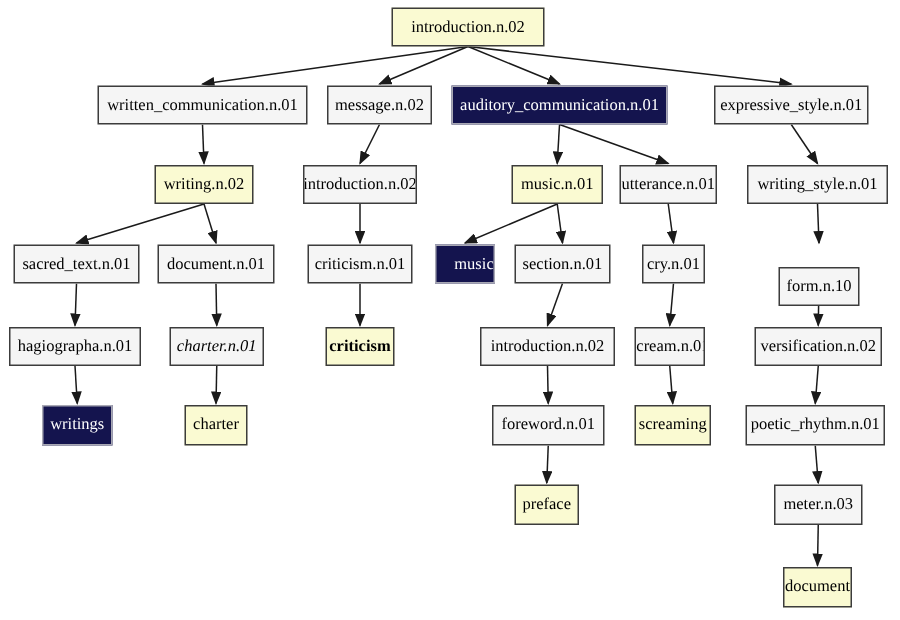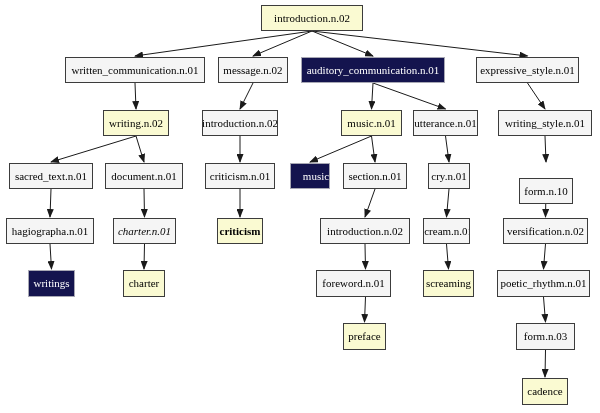--- a/index.html
+++ b/index.html
@@ -131,20 +131,20 @@
       <div class="node" style="left: 428px; top: 163px; width: 42px; height: 26px; text-align: center;">cry.n.01</div>
       <div class="node" style="left: 519px; top: 163px; width: 54px; height: 26px; margin-top: 15px;">form.n.10</div>
       <div class="node" style="left: 6px; top: 218px; width: 88px; height: 26px;">hagiographa.n.01</div>
       <div class="node" style="left: 113px; top: 218px; width: 63px; height: 26px; font-style: italic;">charter.n.01</div>
       <div class="node yellow" style="left: 217px; top: 218px; width: 46px; height: 26px; font-weight: bold;">criticism</div>
       <div class="node" style="left: 320px; top: 218px; width: 90px; height: 26px;">introduction.n.02</div>
       <div class="node" style="left: 423px; top: 218px; width: 47px; height: 26px;">scream.n.01</div>
       <div class="node" style="left: 503px; top: 218px; width: 85px; height: 26px;">versification.n.02</div>
       <div class="node dark" style="left: 28px; top: 270px; width: 47px; height: 27px;">writings</div>
       <div class="node yellow" style="left: 123px; top: 270px; width: 42px; height: 27px;">charter</div>
-      <div class="node" style="left: 316px; top: 270px; width: 75px; height: 27px;">foreword.n.01</div>
+      <div class="node" style="left: 328px; top: 270px; width: 75px; height: 27px;">foreword.n.01</div>
       <div class="node yellow" style="left: 423px; top: 270px; width: 51px; height: 27px;">screaming</div>
       <div class="node" style="left: 497px; top: 270px; width: 93px; height: 27px;">poetic_rhythm.n.01</div>
       <div class="node yellow" style="left: 343px; top: 323px; width: 43px; height: 27px;">preface</div>
-      <div class="node" style="left: 516px; top: 323px; width: 59px; height: 27px;">form.n.03</div>
-      <div class="node yellow" style="left: 522px; top: 378px; width: 46px; height: 27px;">cadence</div>
+      <div class="node" style="left: 516px; top: 323px; width: 59px; height: 27px;">meter.n.03</div>
+      <div class="node yellow" style="left: 522px; top: 378px; width: 46px; height: 27px;">document</div>
     </div>
 </div>
 
 </body></html>

